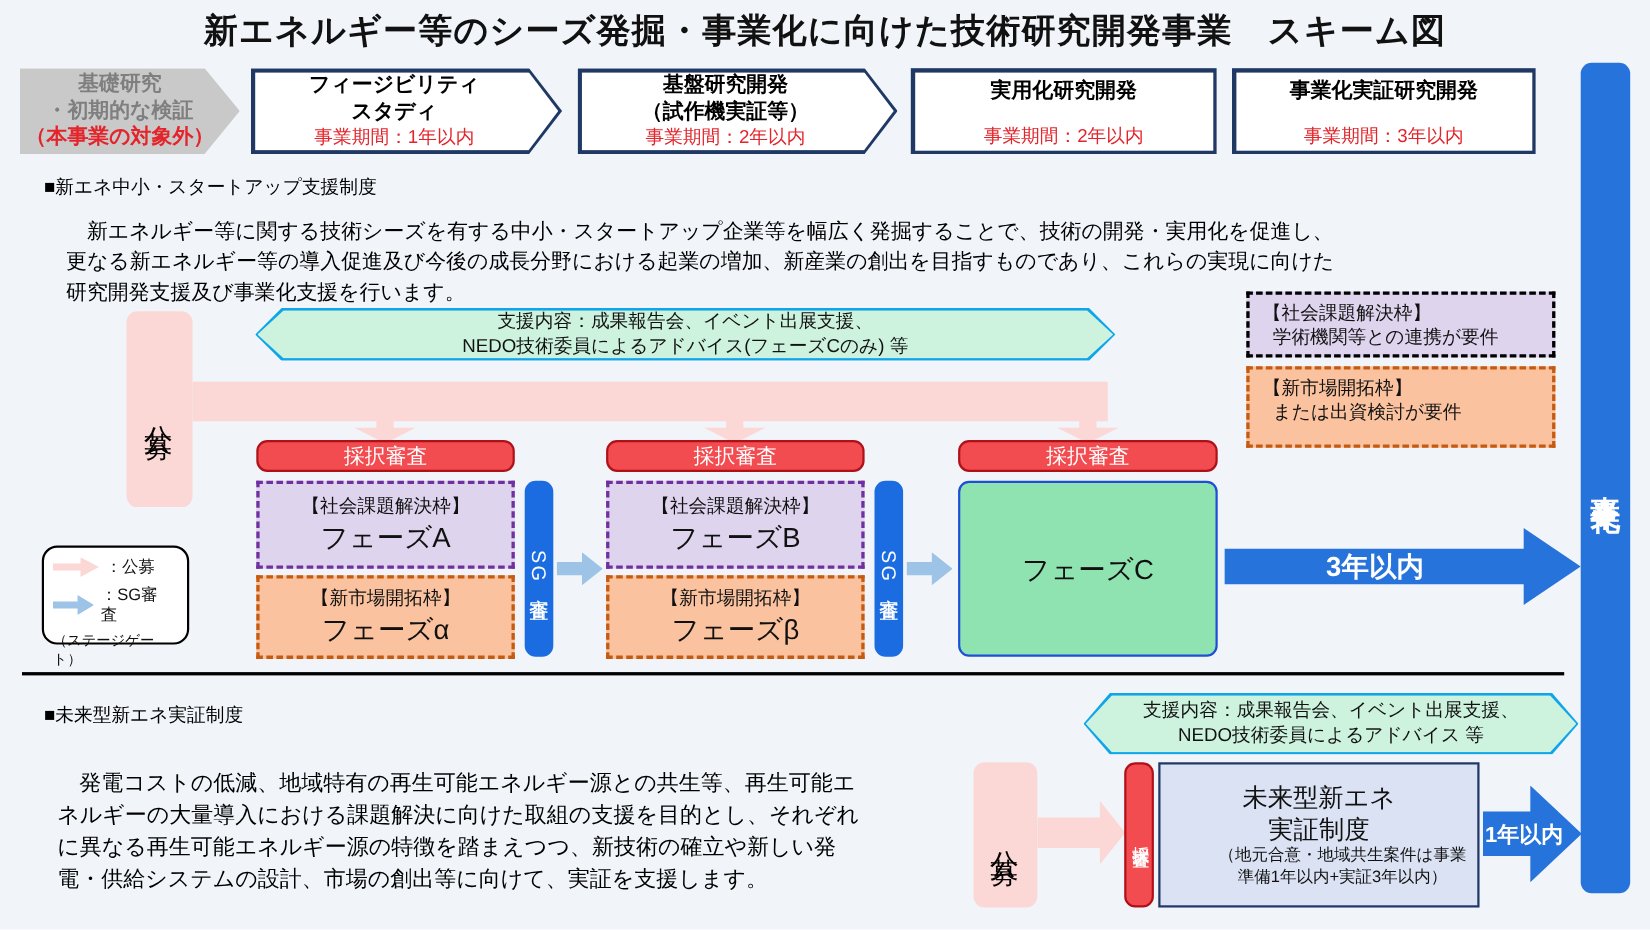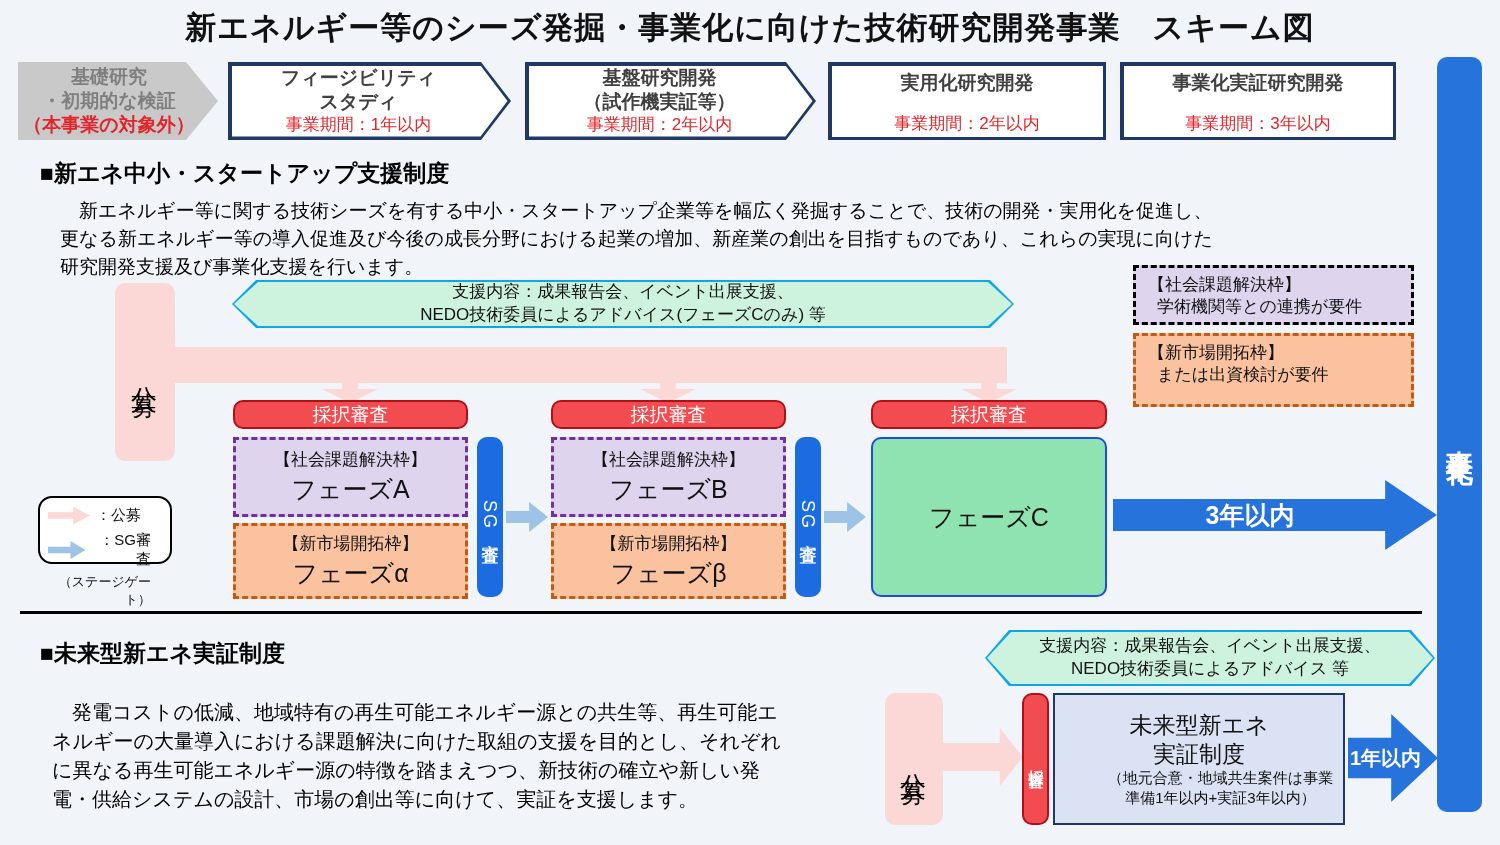--- a/index.html
+++ b/index.html
@@ -21,35 +21,35 @@
     font-size:19px;font-weight:700;color:#7f7f7f;line-height:1.25;text-align:center;}
   .pre-arrow .alert{color:#e3242b;}
 
   .stage{top:62px;height:78px;}
   .stage .shell{position:absolute;inset:0;background:#1f3864;}
   .stage .inner{position:absolute;inset:3.5px;background:#ffffff;}
   .stage.chev .shell{clip-path:polygon(0 0,calc(100% - 30px) 0,100% 50%,calc(100% - 30px) 100%,0 100%);}
   .stage.chev .inner{clip-path:polygon(0 0,calc(100% - 27px) 0,100% 50%,calc(100% - 27px) 100%,0 100%);}
   .stage .content{position:absolute;inset:0;line-height:1.22;text-align:center;}
   .stage.chev .content{padding-right:22px;}
-  .stage .name{font-size:19px;font-weight:700;color:#404040;}
+  .stage .name{font-size:19px;font-weight:700;color:#000000;}
   .stage .period{font-size:17px;color:#e3242b;margin-top:2px;}
   .stage.spread .content{justify-content:space-between;padding-top:9px;padding-bottom:5px;box-sizing:border-box;}
   .st1{left:228px;width:283px;}
   .st2{left:525px;width:291px;}
   .st3{left:828px;width:278px;}
   .st4{left:1120px;width:276px;}
 
   
   .biz-bar{left:1437px;top:57px;width:45px;height:755px;background:#2673dc;}
   .biz-bar .vt{writing-mode:vertical-rl;text-orientation:upright;color:#fff;font-weight:700;
     font-size:27px;letter-spacing:4px;}
 
   
-  .sec-head{font-size:23px;color:#000;font-weight:bold;}
+  .sec-head{font-size:17px;color:#000;}
   .h1{left:40px;top:158px;}
   .h2{left:40px;top:638px;}
   .para{line-height:28px;font-size:19px;color:#000;}
   .p1{left:60px;top:197px;width:1260px;}
   .p2{left:52px;top:698px;width:800px;font-size:20px;line-height:29px;}
 
   
   .hex{background:#0ea5e9;}
   .hex,.hex-in{clip-path:polygon(24px 0,calc(100% - 24px) 0,100% 50%,calc(100% - 24px) 100%,24px 100%,0 50%);}
   .hex-in{position:absolute;inset:2px;background:#cdf2de;line-height:1.35;font-size:17px;text-align:center;}
@@ -100,22 +100,22 @@
   .arrow1y .lbl{position:absolute;left:2px;top:0;width:84px;height:100%;display:flex;align-items:center;
     color:#fff;font-weight:700;font-size:20px;white-space:nowrap;}
 
   
   .info{box-sizing:border-box;font-size:17px;line-height:1.32;padding:6px 10px 4px 12px;}
   .info-social{left:1133px;top:265px;width:281px;height:60px;background:#ded4ee;border:3px dashed #000;}
   .info-market{left:1133px;top:333px;width:281px;height:74px;background:#fac29e;border:3px dashed #c55a11;}
   .info .ind{padding-left:9px;}
 
   
-  .legend{left:38px;top:496px;width:134px;height:68px;background:#fff;border:2.5px solid #000;
-    border-radius:14px;box-sizing:border-box;padding:8px 19px 4px 8px;font-size:15px;text-align:right;}
+  .legend{left:38px;top:496px;width:134px;height:90px;background:#fff;border:2.5px solid #000;
+    border-radius:14px;box-sizing:border-box;padding:8px 19px 4px 8px;font-size:15px;}
   .legend .row{display:flex;align-items:center;gap:6px;margin-bottom:6px;}
   .leg-arrow{width:42px;height:18px;
     clip-path:polygon(0 32%,60% 32%,60% 0,100% 50%,60% 100%,60% 68%,0 68%);}
   .leg-pink{background:#fbd8d5;} .leg-blue{background:#9dc3e6;}
   .leg-note{font-size:13px;margin-top:-2px;}
 
   
   .divider{left:20px;top:611px;width:1402px;height:3px;background:#000;}
 
   

